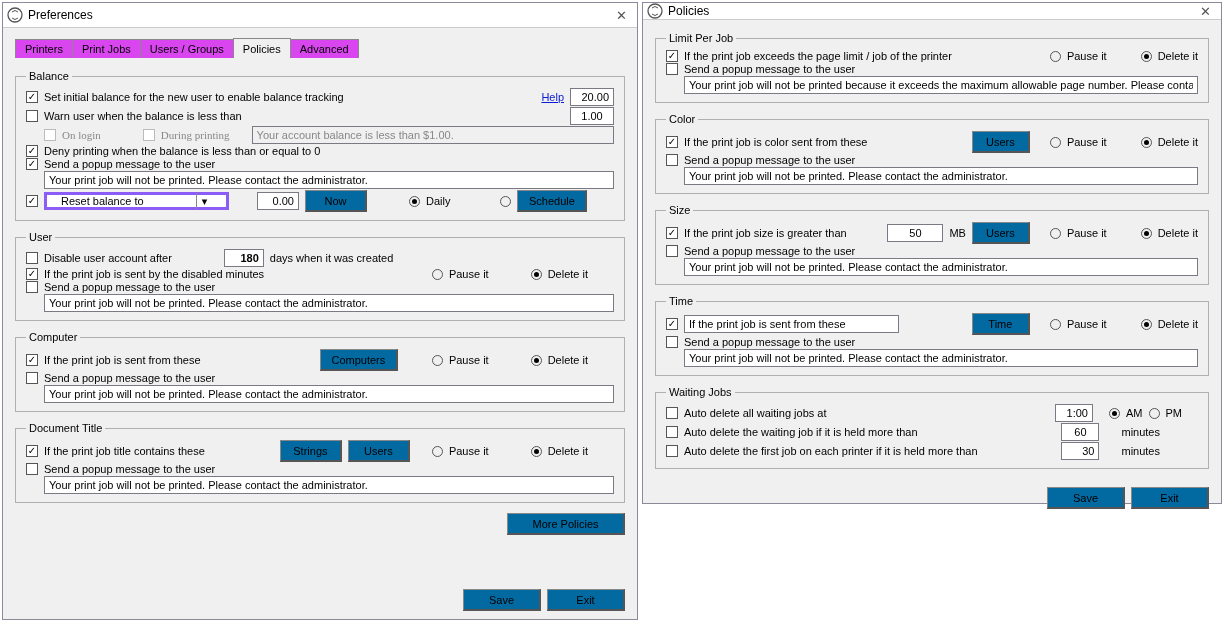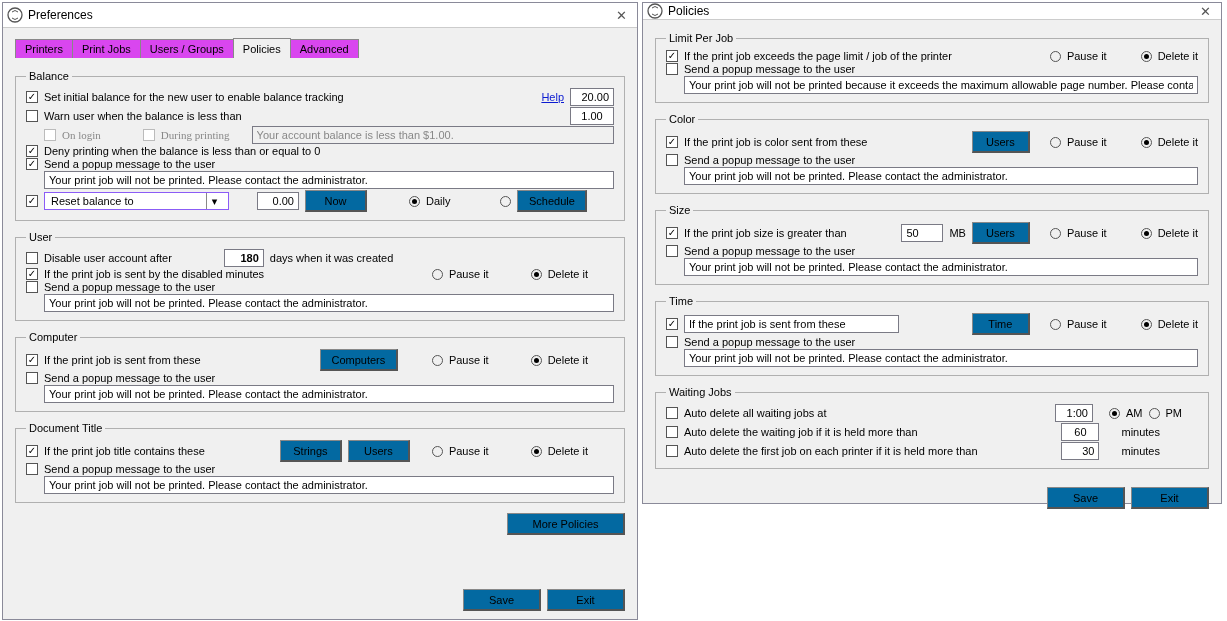--- a/index.html
+++ b/index.html
@@ -78,24 +78,24 @@
     border: 1px solid #7a7a85;
     padding: 1px 4px;
     background: #fff;
     height: 18px;
   }
   input[type=text].ro { color:#555; }
   input[type=text][disabled] { background:#f0f0f0; color:#888; }
 
   select, .fake-select {
     font: inherit;
-    border: 1px solid #8b5cf6;
+    border: 3px solid #8b5cf6;
     background: #fff;
     height: 18px;
-    padding: 0 6px;
+    padding: 0 14px;
     display:flex; align-items:center;
   }
 
   button {
     font: inherit;
     height: 22px;
     background: #0369a1;
     border: 1px solid #888;
     border-right: 2px solid #555;
     border-bottom: 2px solid #555;
@@ -374,21 +374,21 @@
           <input type="text" class="msgfield" value="Your print job will not be printed. Please contact the administrator." style="">
         </div>
       </fieldset>
 
       <fieldset>
         <legend>Size</legend>
         <div class="row">
           <span class="cb checked"></span>
           <span>If the print job size is greater than</span>
           <span class="grow"></span>
-          <input type="text" style="width: 42px; text-align: left;" value="50">
+          <input type="text" style="width: 56px; text-align: center;" value="50">
           <span>MB</span>
           <button style="width:58px">Users</button>
           <span style="width:8px"></span>
           <span class="rb"></span>
           <span>Pause it</span>
           <span style="width:22px"></span>
           <span class="rb sel"></span>
           <span>Delete it</span>
         </div>
         <div class="row">

